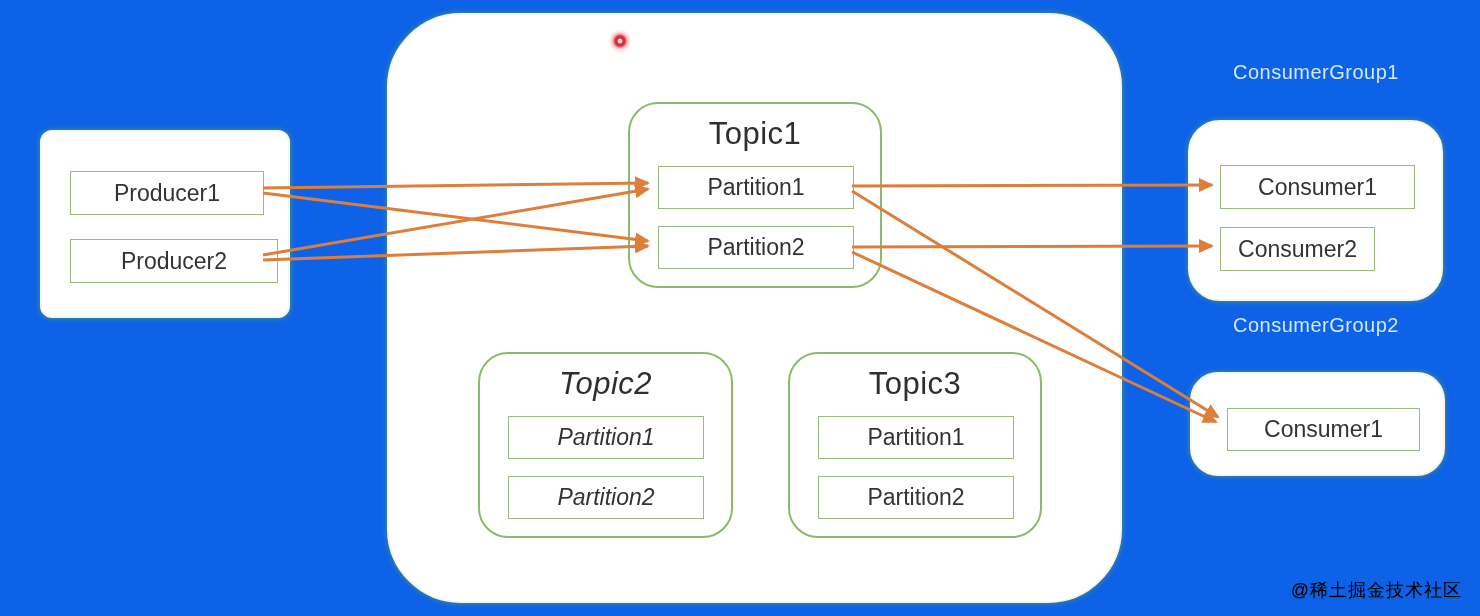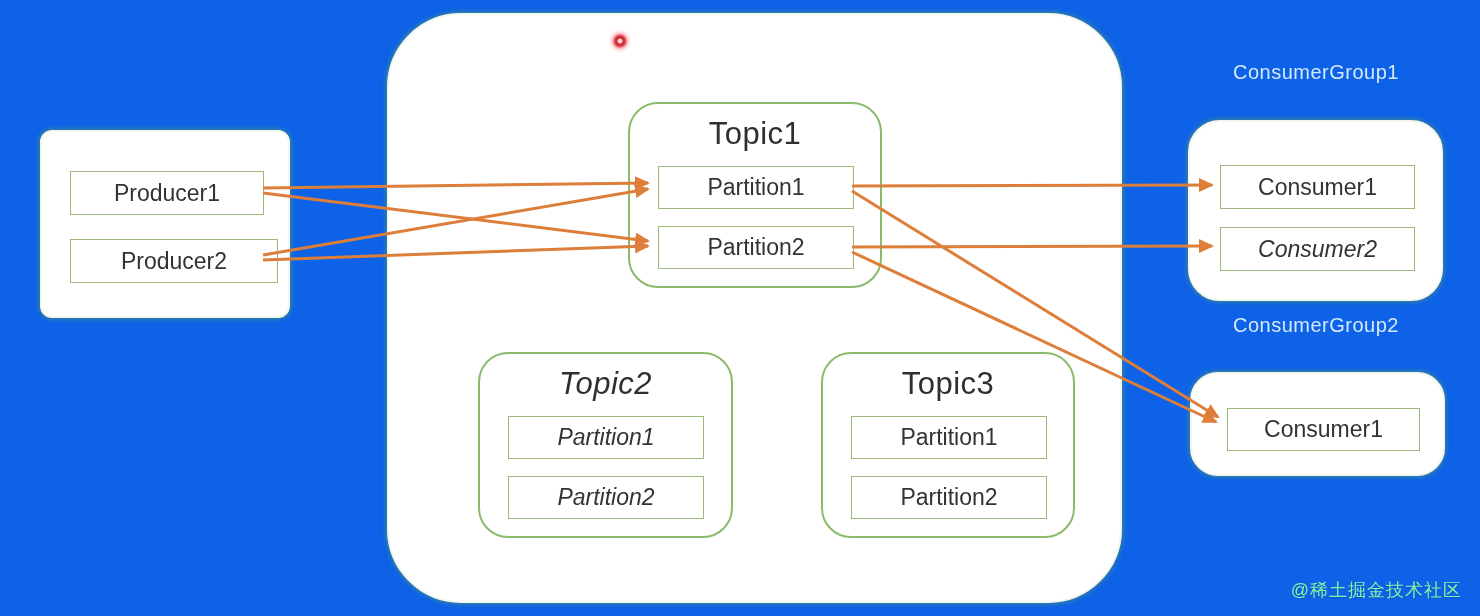--- a/index.html
+++ b/index.html
@@ -38,21 +38,21 @@
   
   .topic {
     position: absolute;
     background: #ffffff;
     border: 2px solid #8cba6b;
     border-radius: 30px;
     z-index: 2;
   }
   .topic.t1 { left: 628px; top: 94px; width: 254px; height: 186px; margin-top: 8px; }
   .topic.t2 { left: 478px; top: 352px; width: 255px; height: 186px; font-style: italic; }
-  .topic.t3 { left: 788px; top: 352px; width: 254px; height: 186px; margin-left: 33px; }
+  .topic.t3 { left: 788px; top: 352px; width: 254px; height: 186px; }
 
   .topic-title {
     position: absolute;
     left: 0; top: 12px; width: 100%;
     text-align: center;
     font-size: 31px;
     color: #2f2f2f;
     letter-spacing: 0.5px;
   }
 
@@ -72,21 +72,21 @@
   
   .node.p1 { left: 28px; top: 39px;  width: 194px; height: 44px; }
   .node.p2 { left: 28px; top: 107px; width: 208px; height: 44px; }
 
   
   .node.part1 { left: 28px; top: 62px;  width: 196px; height: 43px; justify-content: center; }
   .node.part2 { left: 28px; top: 122px; width: 196px; height: 43px; }
 
   
   .node.c1 { left: 30px; top: 43px;  width: 195px; height: 44px; }
-  .node.c2 { left: 30px; top: 105px; width: 195px; height: 44px; font-style: italic; }
+  .node.c2 { left: 30px; top: 105px; width: 155px; height: 44px; }
   .node.c3 { left: 35px; top: 34px;  width: 193px; height: 43px; }
 
   .cg-label {
     position: absolute;
     width: 260px;
     text-align: center;
     font-size: 20px;
     font-weight: 500;
     color: #d5e9fd;
     letter-spacing: 0.5px;
@@ -106,21 +106,21 @@
       rgba(255, 140, 150, 0.25) 9px,
       rgba(255, 160, 170, 0.0) 12px);
     z-index: 6;
   }
 
   .watermark {
     position: absolute;
     right: 18px;
     bottom: 14px;
     font-size: 18px;
-    color: #86efac;
+    color: #000000;
     letter-spacing: 1px;
     z-index: 2;
     text-shadow: 0 1px 1px rgba(0,0,0,0.15);
   }
 </style>
 </head>
 <body>
 
 <div class="canvas" style="background: rgb(13, 98, 232);">
 

